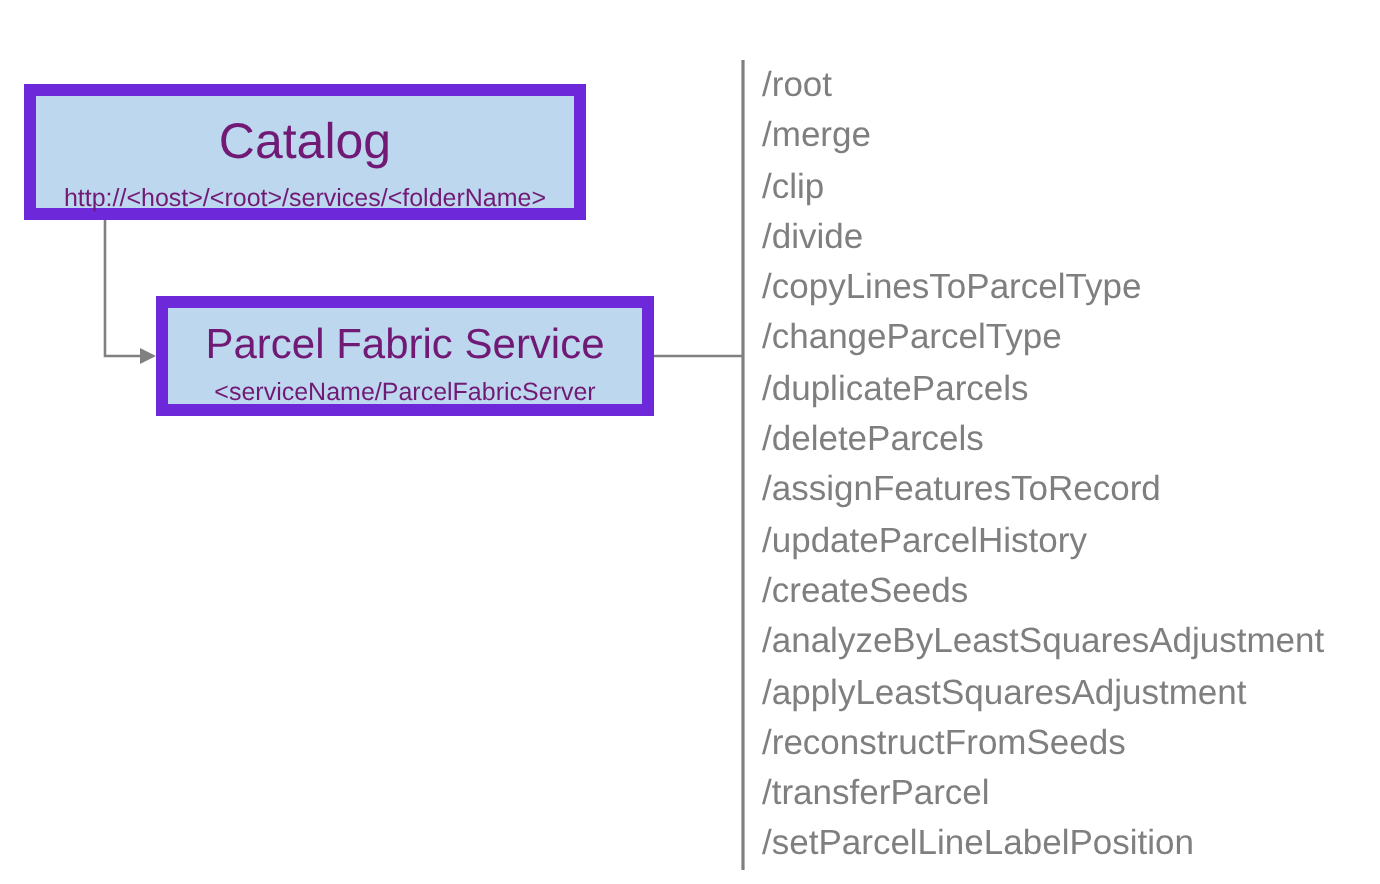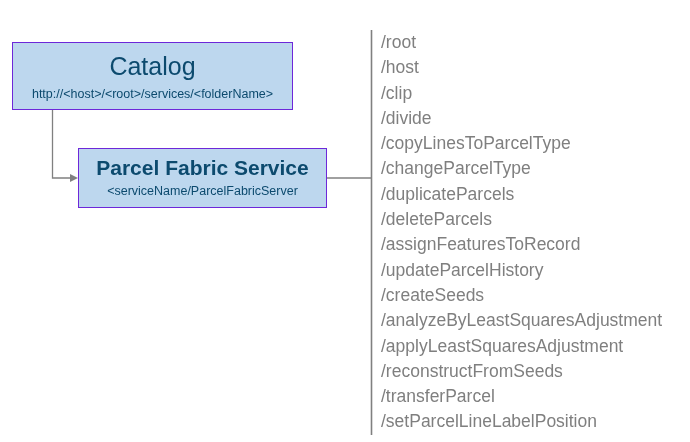--- a/index.html
+++ b/index.html
@@ -15,23 +15,23 @@
   }
   #diagram {
     position: relative;
     width: 690px;
     height: 442px;
   }
   .node {
     position: absolute;
     box-sizing: border-box;
     background: #bdd7ee;
-    border: 1px solid #6d28d9;
+    border: 6px solid #6d28d9;
     text-align: center;
-    color: #0c4a6e;
+    color: #701a75;
   }
   #catalog-node {
     left: 12px;
     top: 42px;
     width: 281px;
     height: 68px;
     padding-top: 8px;
   }
   #catalog-title {
     font-size: 25px;
@@ -46,21 +46,21 @@
   #service-node {
     left: 78px;
     top: 148px;
     width: 249px;
     height: 60px;
     padding-top: 6px;
   }
   #service-title {
     font-size: 21px;
     line-height: 26px;
-    font-weight: bold;
+    font-weight: normal;
   }
   #service-sub {
     font-size: 12.5px;
     line-height: 16px;
     margin-top: 2px;
     text-align: center;
   }
   #connector-svg {
     position: absolute;
     left: 0;
@@ -101,21 +101,21 @@
     <div id="catalog-sub">http://&lt;host&gt;/&lt;root&gt;/services/&lt;folderName&gt;</div>
   </div>
 
   <div class="node" id="service-node">
     <div id="service-title">Parcel Fabric Service</div>
     <div id="service-sub">&lt;serviceName/ParcelFabricServer</div>
   </div>
 
   <div id="operations">
     <div class="op-line">/root</div>
-    <div class="op-line">/host</div>
+    <div class="op-line">/merge</div>
     <div class="op-line">/clip</div>
     <div class="op-line">/divide</div>
     <div class="op-line">/copyLinesToParcelType</div>
     <div class="op-line">/changeParcelType</div>
     <div class="op-line">/duplicateParcels</div>
     <div class="op-line">/deleteParcels</div>
     <div class="op-line">/assignFeaturesToRecord</div>
     <div class="op-line">/updateParcelHistory</div>
     <div class="op-line">/createSeeds</div>
     <div class="op-line">/analyzeByLeastSquaresAdjustment</div>

